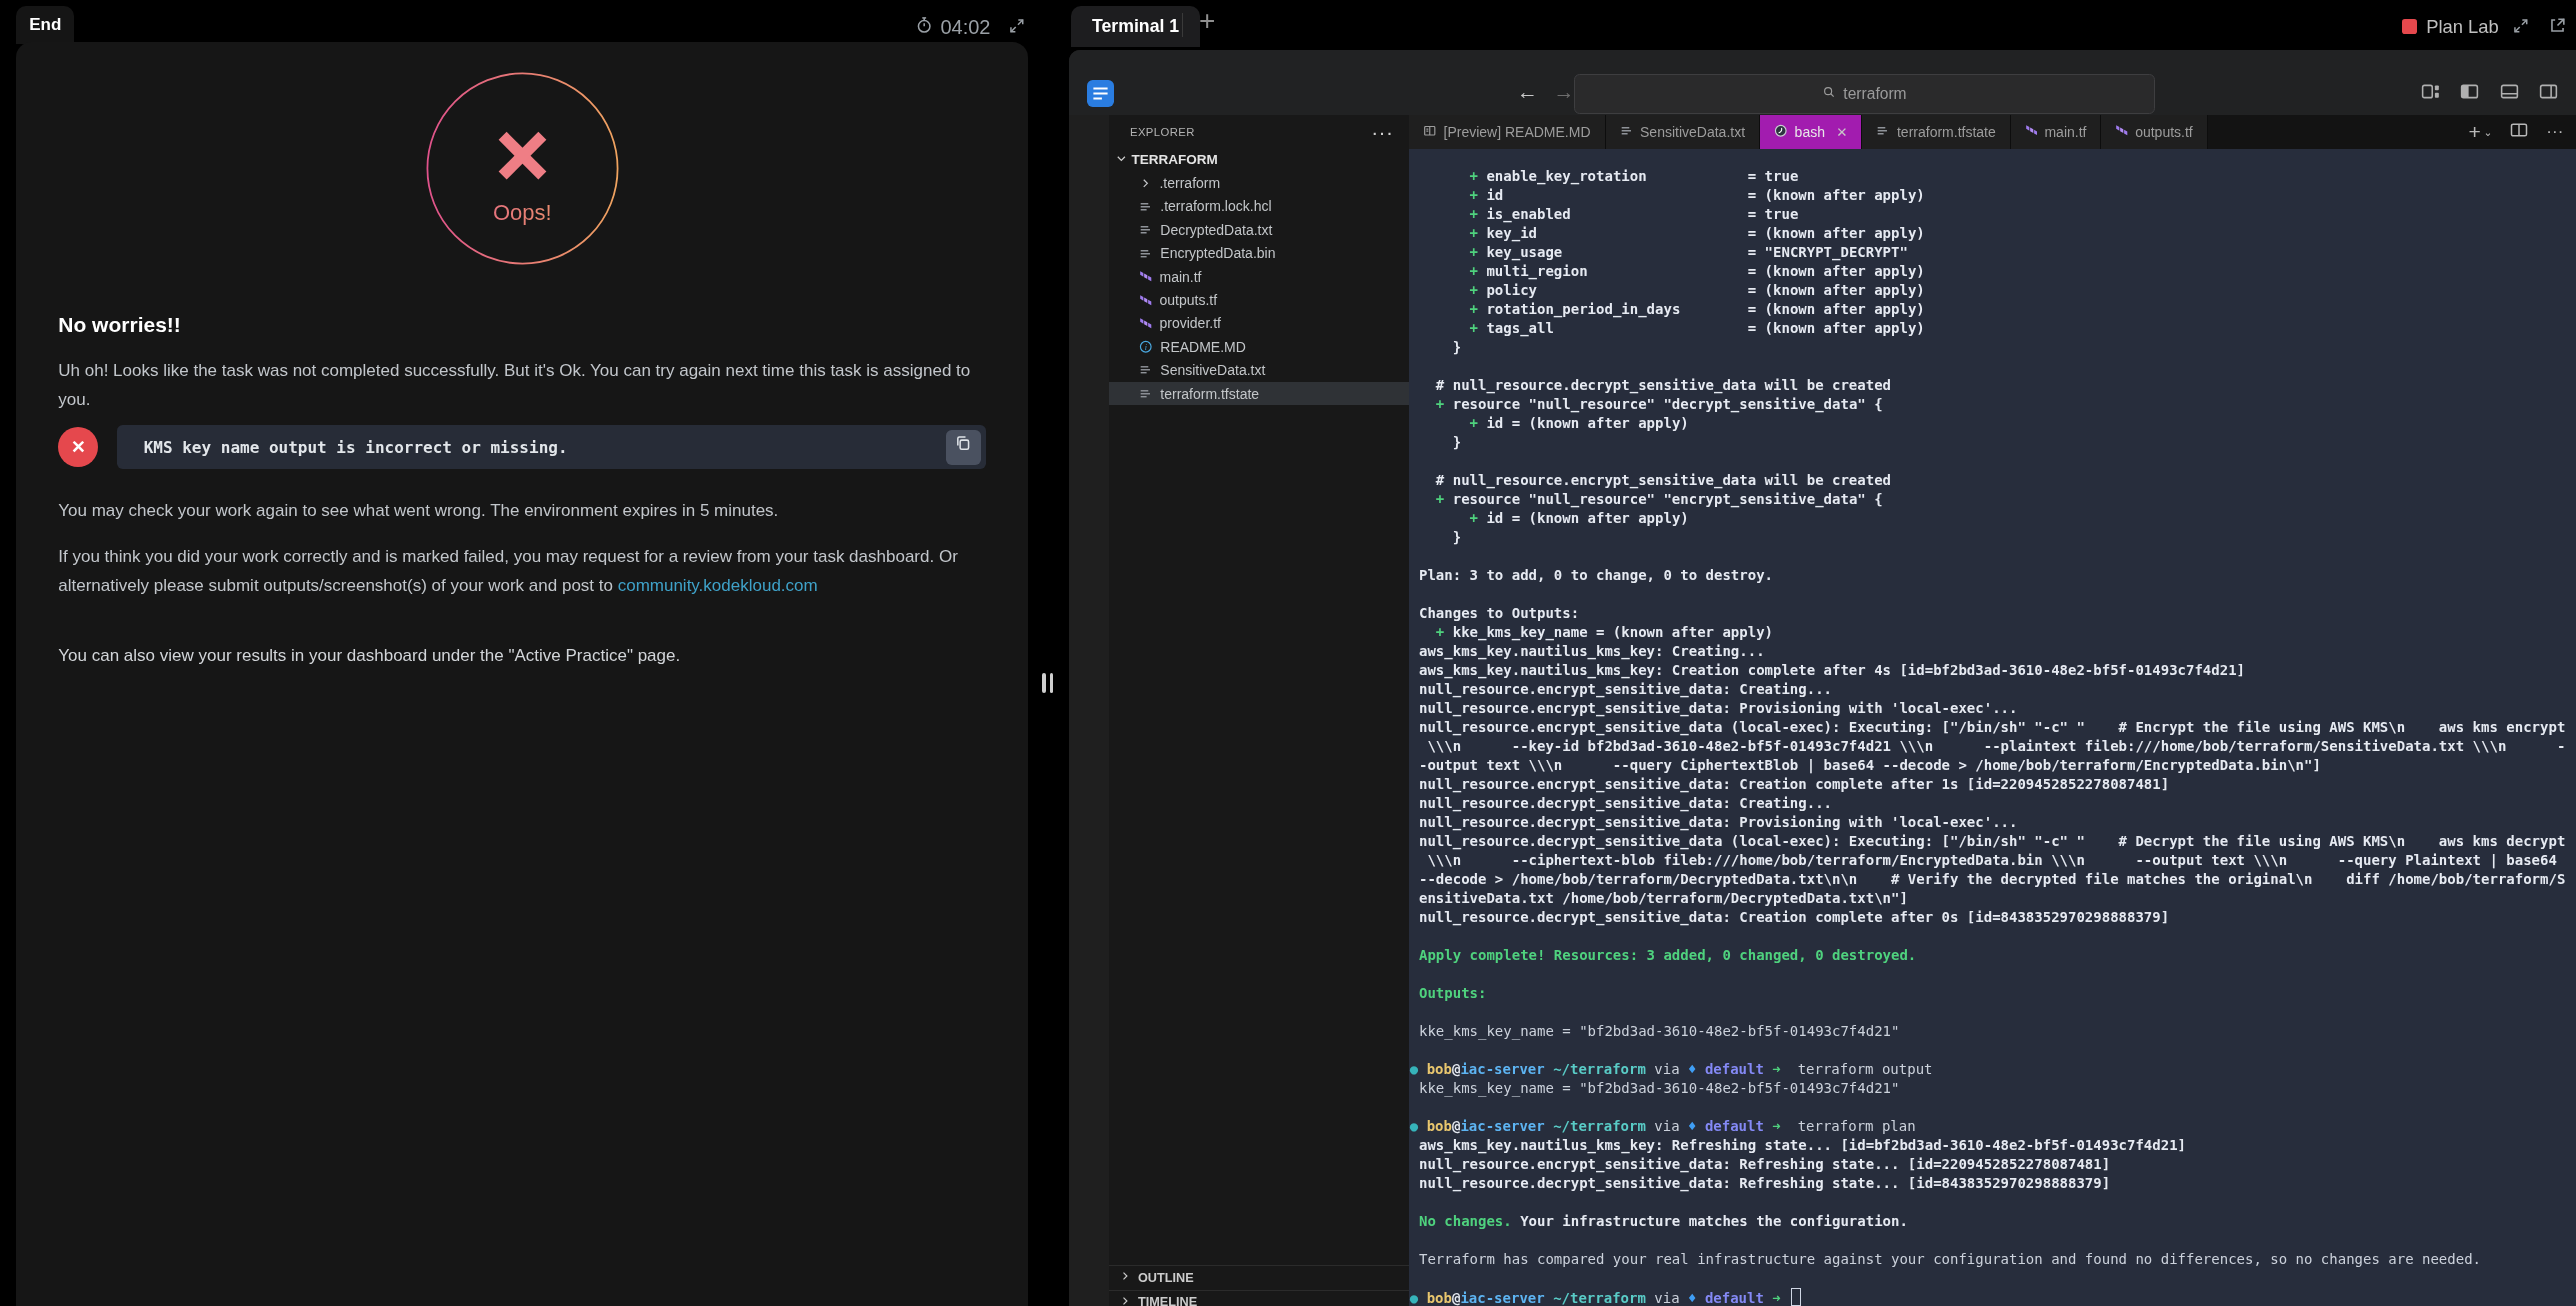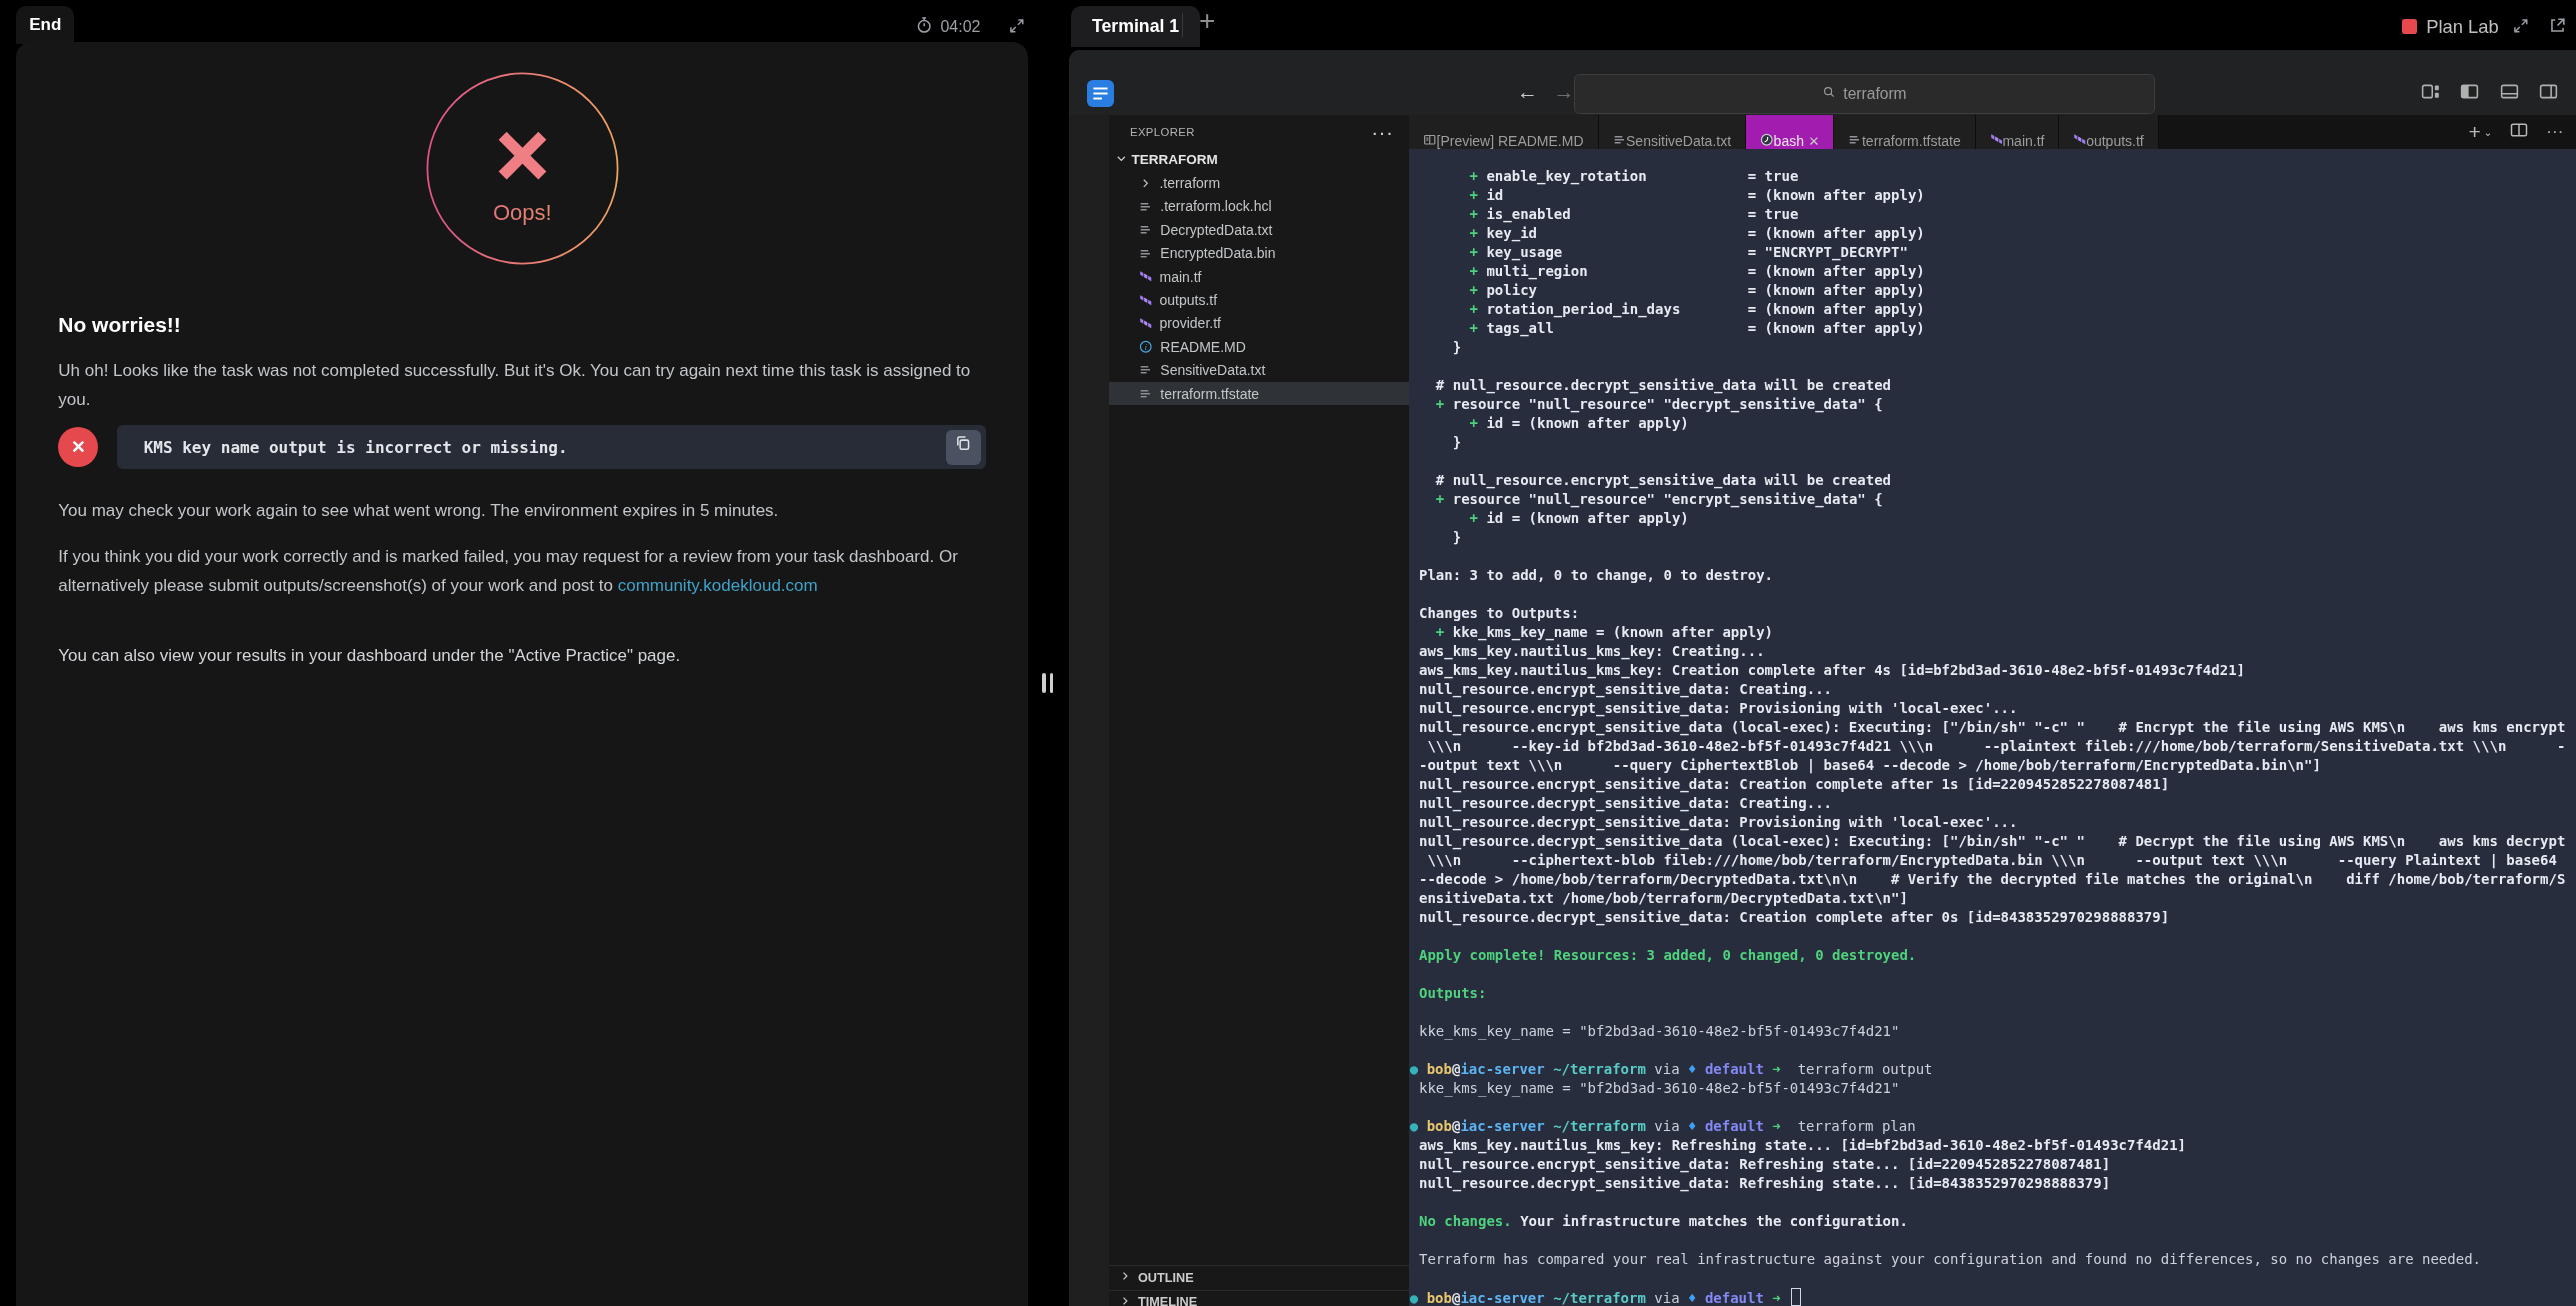--- a/index.html
+++ b/index.html
@@ -4,21 +4,21 @@
 <style>
   html,body{margin:0;padding:0;background:#000;}
   body{width:2576px;height:1306px;position:relative;overflow:hidden;
        font-family:"Liberation Sans",sans-serif;-webkit-font-smoothing:antialiased;}
 
   
   .end-tab{position:absolute;left:16.3px;top:5.7px;width:58px;height:38px;background:#151515;
            border-radius:10px 10px 0 0;display:flex;align-items:center;justify-content:center;
            color:#fff;font-weight:bold;font-size:17px;}
   .timer{position:absolute;left:915px;top:15.6px;display:flex;align-items:center;gap:7px;
-         color:#9aa0a6;font-size:16px;}
+         color:#9aa0a6;font-size:20px;}
   .expand-left{position:absolute;left:1008px;top:17px;}
   .term-tab{position:absolute;left:1071px;top:5.7px;height:41px;padding:0 21px;background:#1d1d1f;
             border-radius:10px 10px 0 0;display:flex;align-items:center;color:#fff;
             font-weight:bold;font-size:17.7px;}
   .tab-sep{position:absolute;left:1182px;top:12.7px;width:1.4px;height:24px;background:#3a3a3a;}
   .newtab{position:absolute;left:1199px;top:7px;color:#8f8f8f;font-size:28px;font-weight:300;line-height:1;}
   .stoplab{position:absolute;left:2402px;top:15.6px;display:flex;align-items:center;gap:9.2px;
            color:#c0c0c0;font-size:18.4px;cursor:pointer;}
   .stop-square{width:15px;height:15px;border-radius:2.8px;background:#e5484d;display:inline-block;}
   .expand-right{position:absolute;left:2512px;top:17px;}
@@ -71,21 +71,21 @@
   .file-row{height:23.4px;display:flex;align-items:center;gap:7.8px;padding-left:30px;color:#c3c6c9;
             font-size:14px;cursor:pointer;white-space:nowrap;}
   .file-row.selected{background:#2f3236;}
   .file-row .fi{flex:none;display:flex;align-items:center;}
   .sidebar-bottom{position:absolute;bottom:-7px;left:0;right:0;}
   .collapse-row{height:23.4px;border-top:0.7px solid #2b2b2b;display:flex;align-items:center;gap:7px;
                 padding-left:10px;font-weight:bold;font-size:12.7px;color:#cccccc;cursor:pointer;}
 
   .editor{flex:1;display:flex;flex-direction:column;min-width:0;background:#272d3c;}
   .tabbar{position:relative;height:34px;background:#131313;display:flex;align-items:stretch;flex:none;}
-  .tab{display:flex;align-items:flex-end;padding:0 14px;font-size:14px;color:#9d9d9d;
+  .tab{display:flex;align-items:center;gap:7px;padding:0 14px;font-size:14px;color:#9d9d9d;
        background:#1f1f1f;border-right:0.7px solid #0d0d0d;cursor:pointer;white-space:nowrap;}
   .tab.active{background:#a21caf;color:#e8e8e8;}
   .tab .close{margin-left:4.2px;color:#c8c8c8;font-size:13.5px;}
   .tabbar-right{position:absolute;right:12.7px;top:0;height:34px;display:flex;align-items:center;
                 gap:17px;color:#b8b8b8;font-size:17px;}
   .plus-dd{display:flex;align-items:center;gap:2.8px;}
   .plus-dd .pl{font-size:21px;font-weight:300;} .plus-dd .dd{font-size:10.6px;}
 
   .terminal{flex:1;padding:18.4px 0 0 10px;font-family:"DejaVu Sans Mono",monospace;font-size:14px;
             line-height:19px;white-space:pre;overflow:hidden;cursor:text;}

